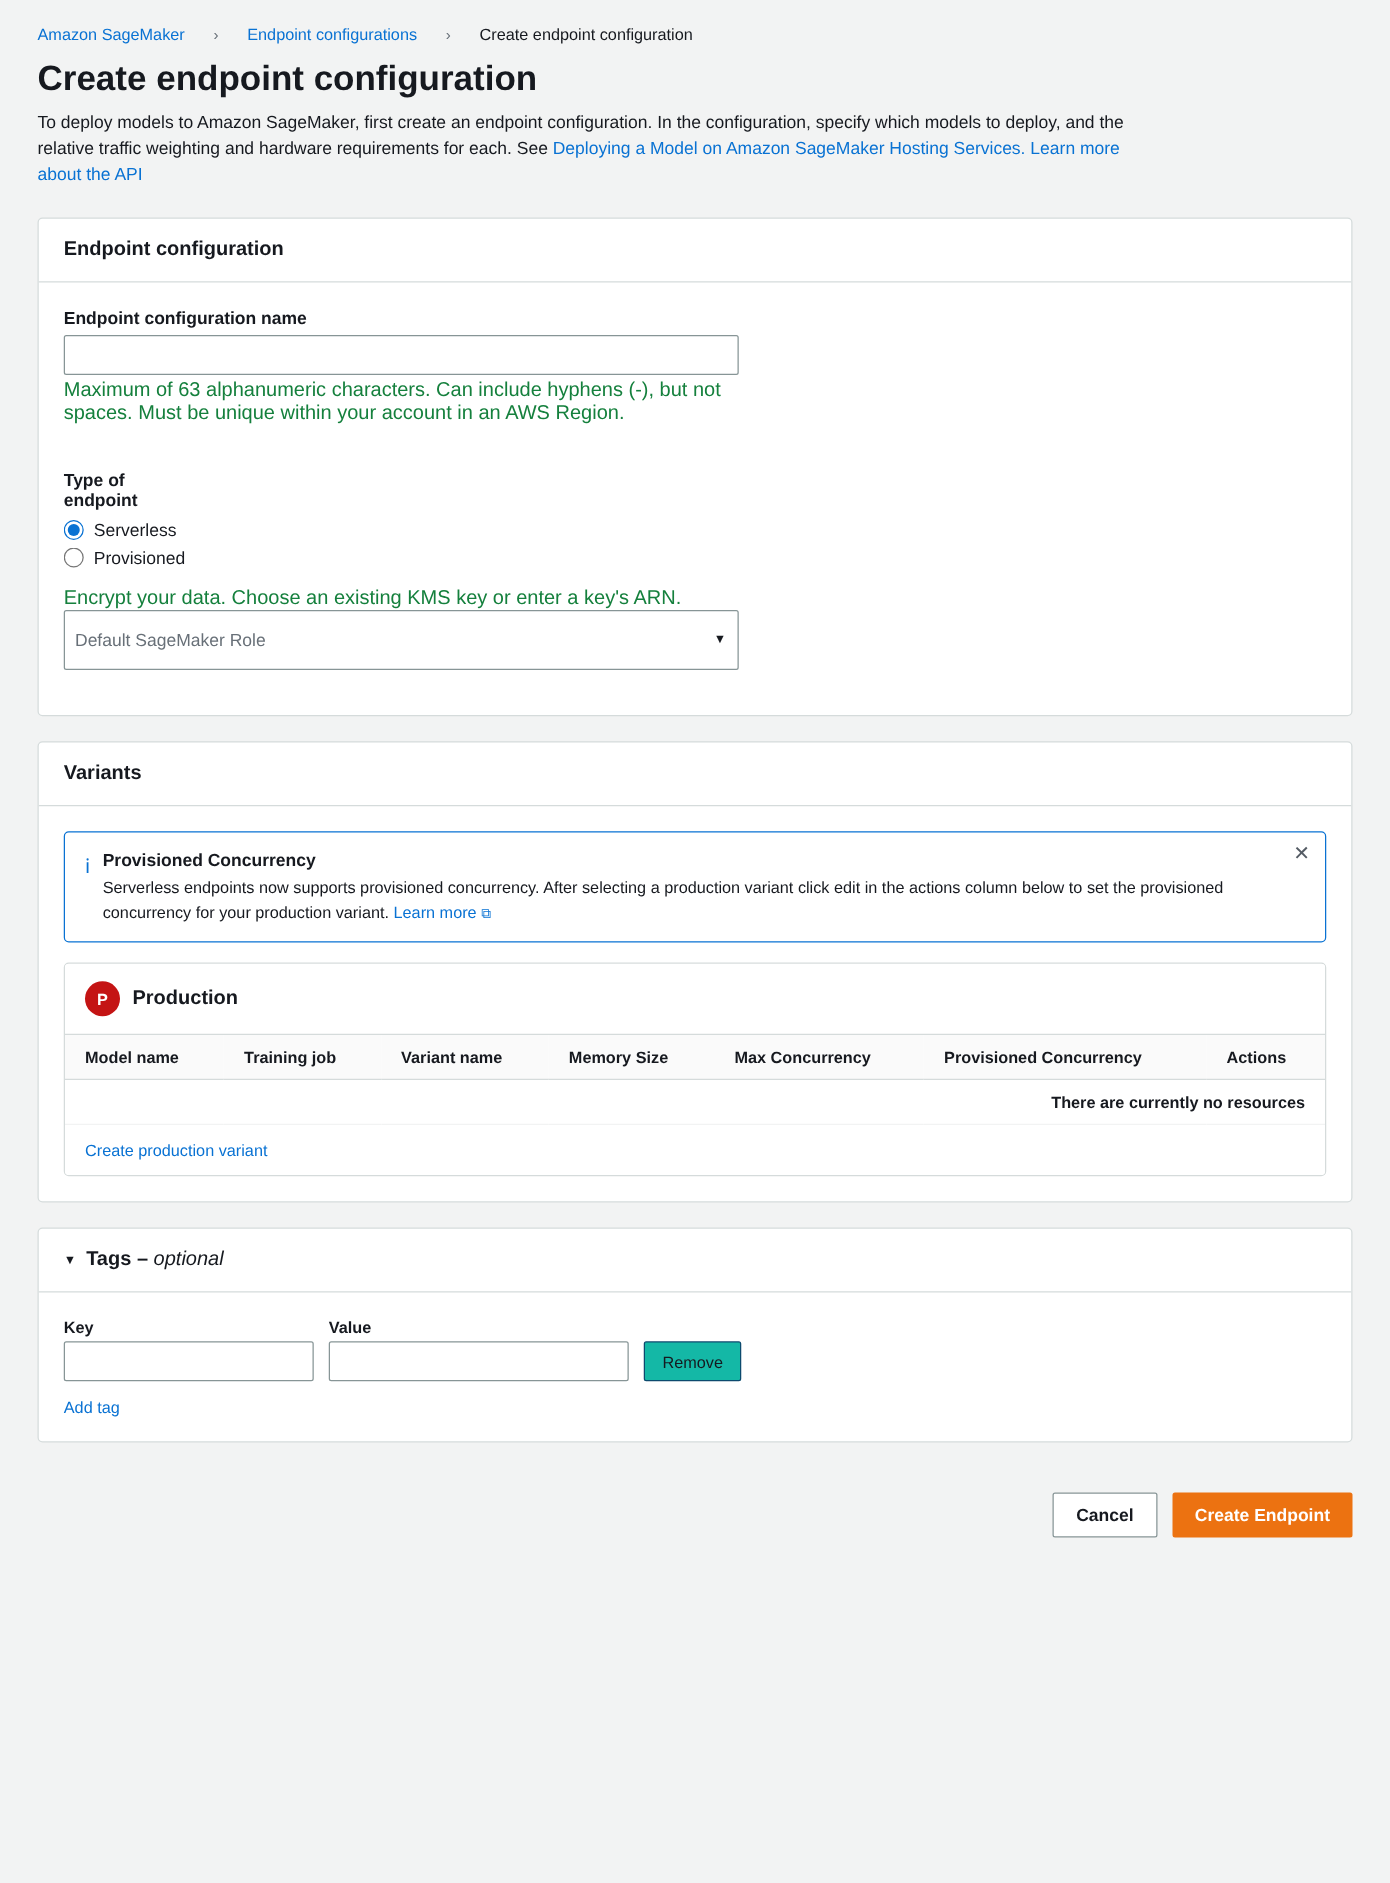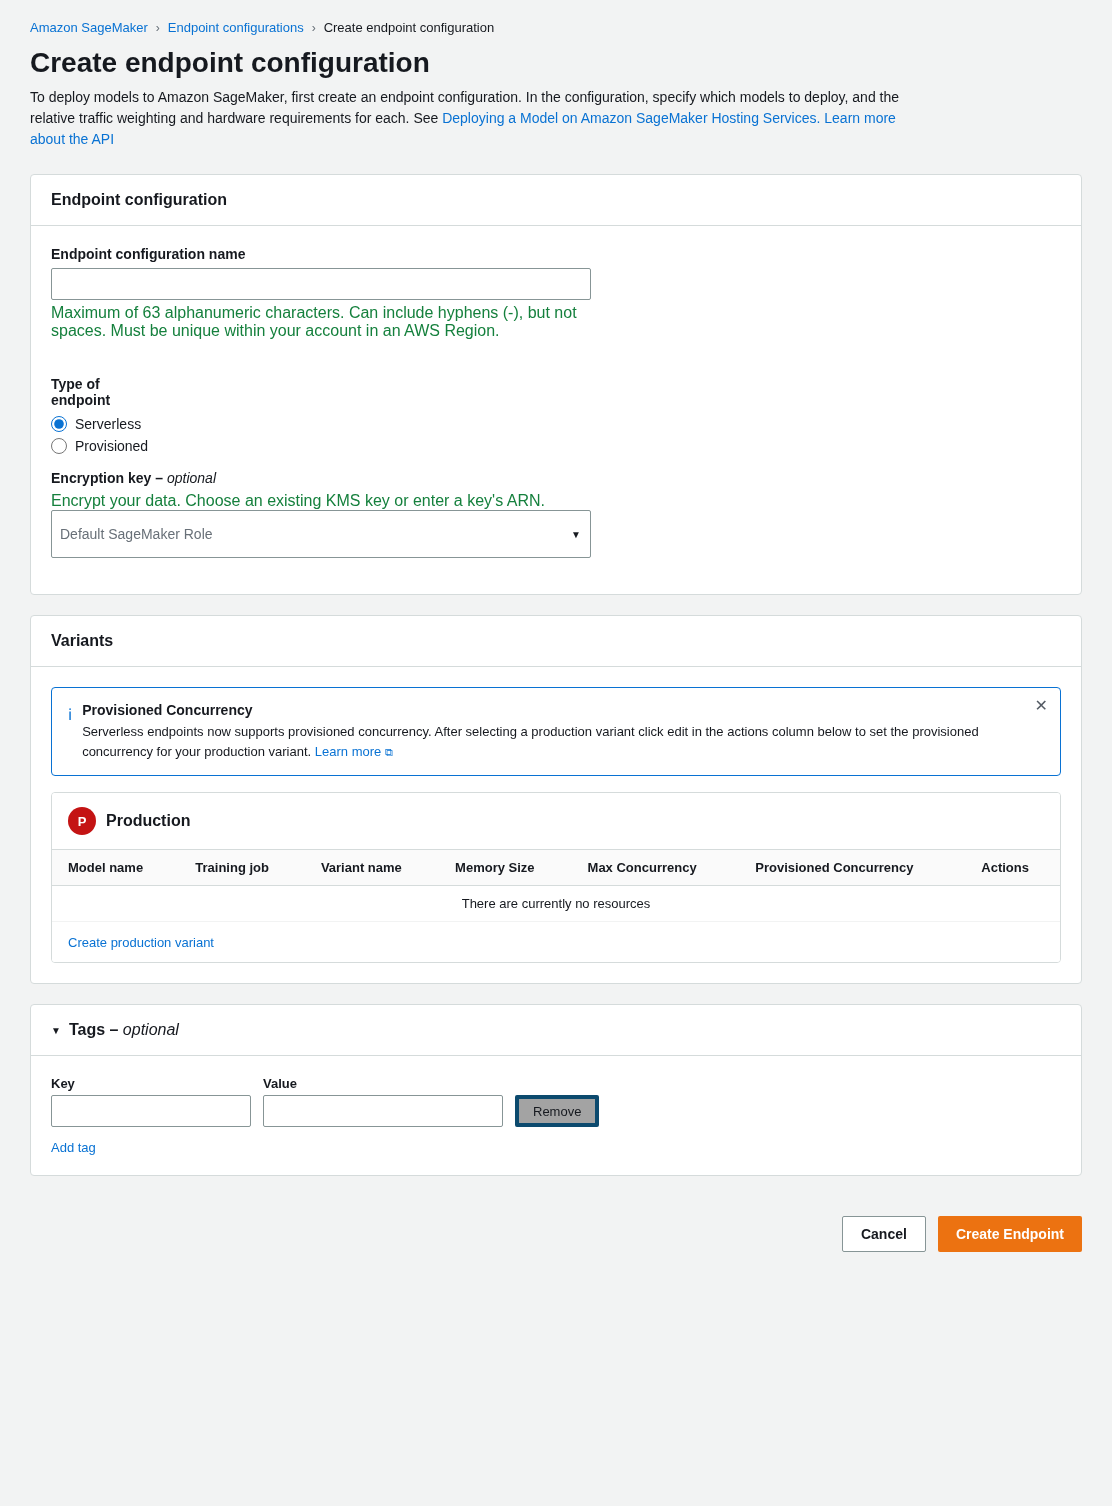--- a/index.html
+++ b/index.html
@@ -13,21 +13,21 @@
     .page-wrapper {
       max-width: 1112px;
       margin: 0 auto;
       padding: 20px 30px 60px 30px;
       background: #f2f3f3;
     }
     
     .breadcrumb {
       display: flex;
       align-items: flex-end;
-      gap: 8px;
+      gap: 23px;
       margin-bottom: 12px;
       font-size: 13px;
     }
     .breadcrumb a {
       color: #0972d3;
       text-decoration: none;
     }
     .breadcrumb-sep {
       color: #687078;
       font-size: 12px;
@@ -262,24 +262,25 @@
       border-bottom: 1px solid #d5dbdb;
       background: #fafafa;
     }
     .data-table td {
       padding: 10px 16px;
       font-size: 13px;
       color: #16191f;
       border-bottom: 1px solid #f2f3f3;
     }
     .table-empty {
-      text-align: center;
+      text-align: right;
       padding: 20px;
       color: #545b64;
       font-size: 13px;
+      font-weight: bold;
     }
     .table-footer {
       padding: 12px 16px;
       background: #fff;
     }
     .table-footer a {
       color: #0972d3;
       text-decoration: none;
       font-size: 13px;
     }
@@ -325,23 +326,23 @@
       font-size: 14px;
       outline: none;
       background: #fff;
     }
     .tags-value-field input {
       width: 240px;
     }
     .btn-remove {
       height: 32px;
       padding: 0 14px;
-      border: 4px solid #0c4a6e;
+      border: 1px solid #0c4a6e;
       border-radius: 2px;
-      background: #a3a3a3;
+      background: #14b8a6;
       font-size: 13px;
       color: #16191f;
       cursor: pointer;
     }
     .add-tag-link {
       color: #0972d3;
       font-size: 13px;
       cursor: pointer;
       background: none;
       border: none;
@@ -423,23 +424,20 @@
           <input type="radio" name="endpoint_type" value="serverless" checked="" style="">
           <span class="radio-label">Serverless</span>
         </label>
         <label class="radio-option">
           <input type="radio" name="endpoint_type" value="provisioned" style="">
           <span class="radio-label">Provisioned</span>
         </label>
       </div>
 
       <div class="form-field">
-        <label class="form-label">
-          <span>Encryption key</span> – <span class="form-label-optional">optional</span>
-        </label>
         <p class="form-hint">Encrypt your data. Choose an existing KMS key or enter a key's ARN.</p>
         <div class="form-select-wrapper">
           <select class="form-select">
             <option value="">Default SageMaker Role</option>
           </select>
           <span class="select-arrow">▼</span>
         </div>
       </div>
     </div>
   </div>

